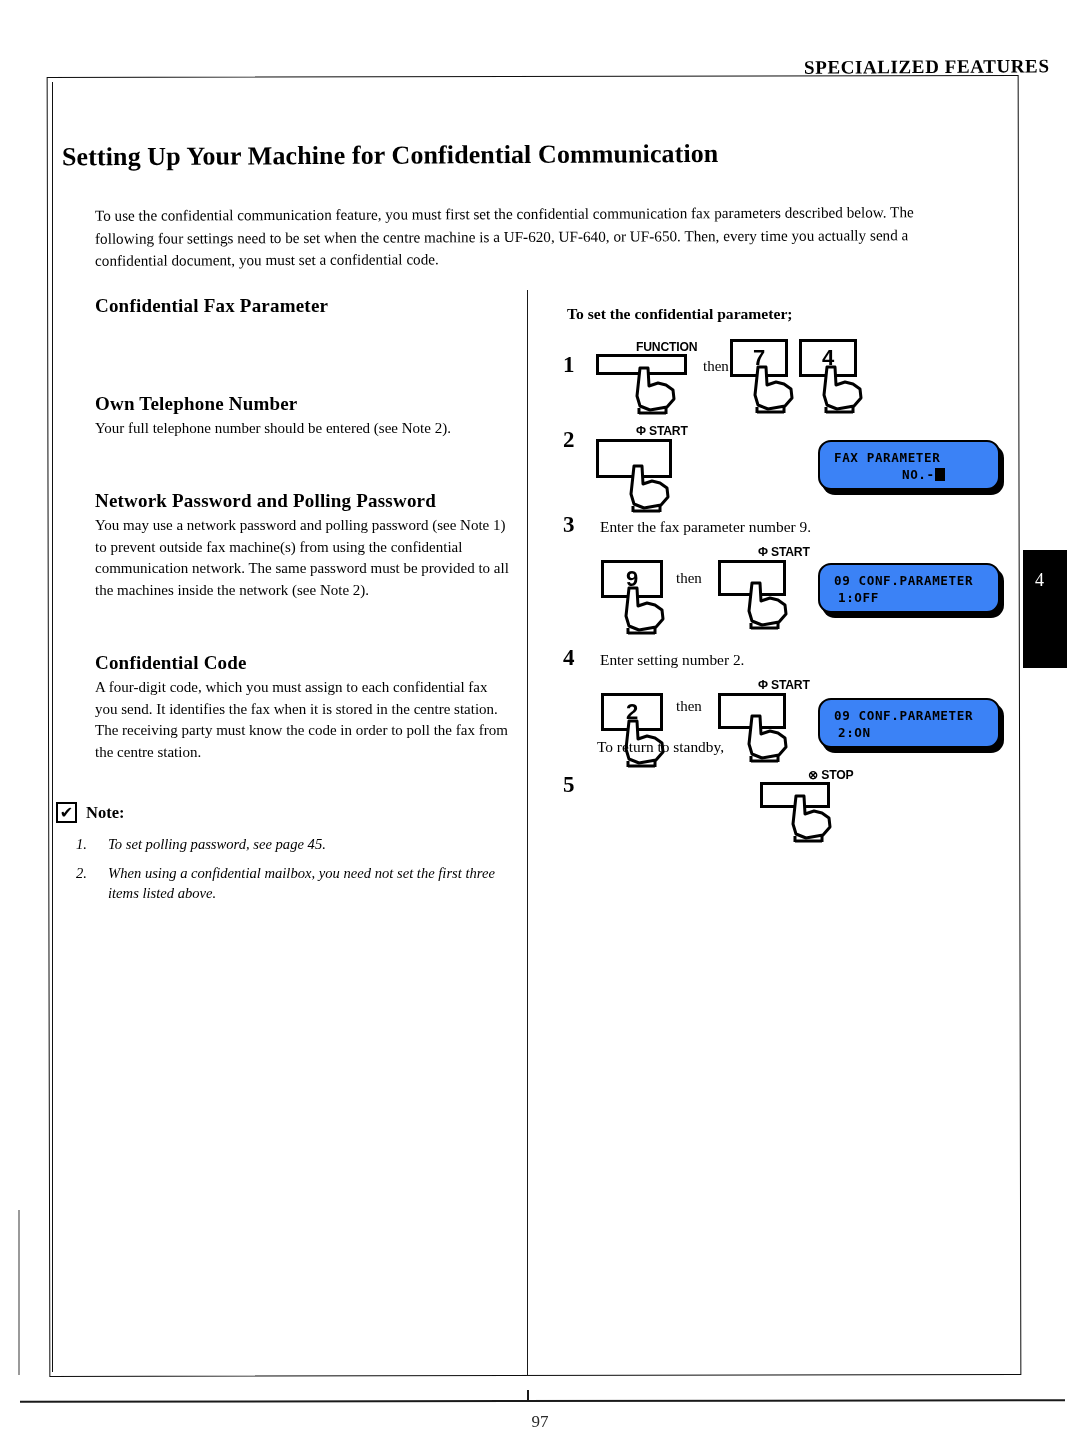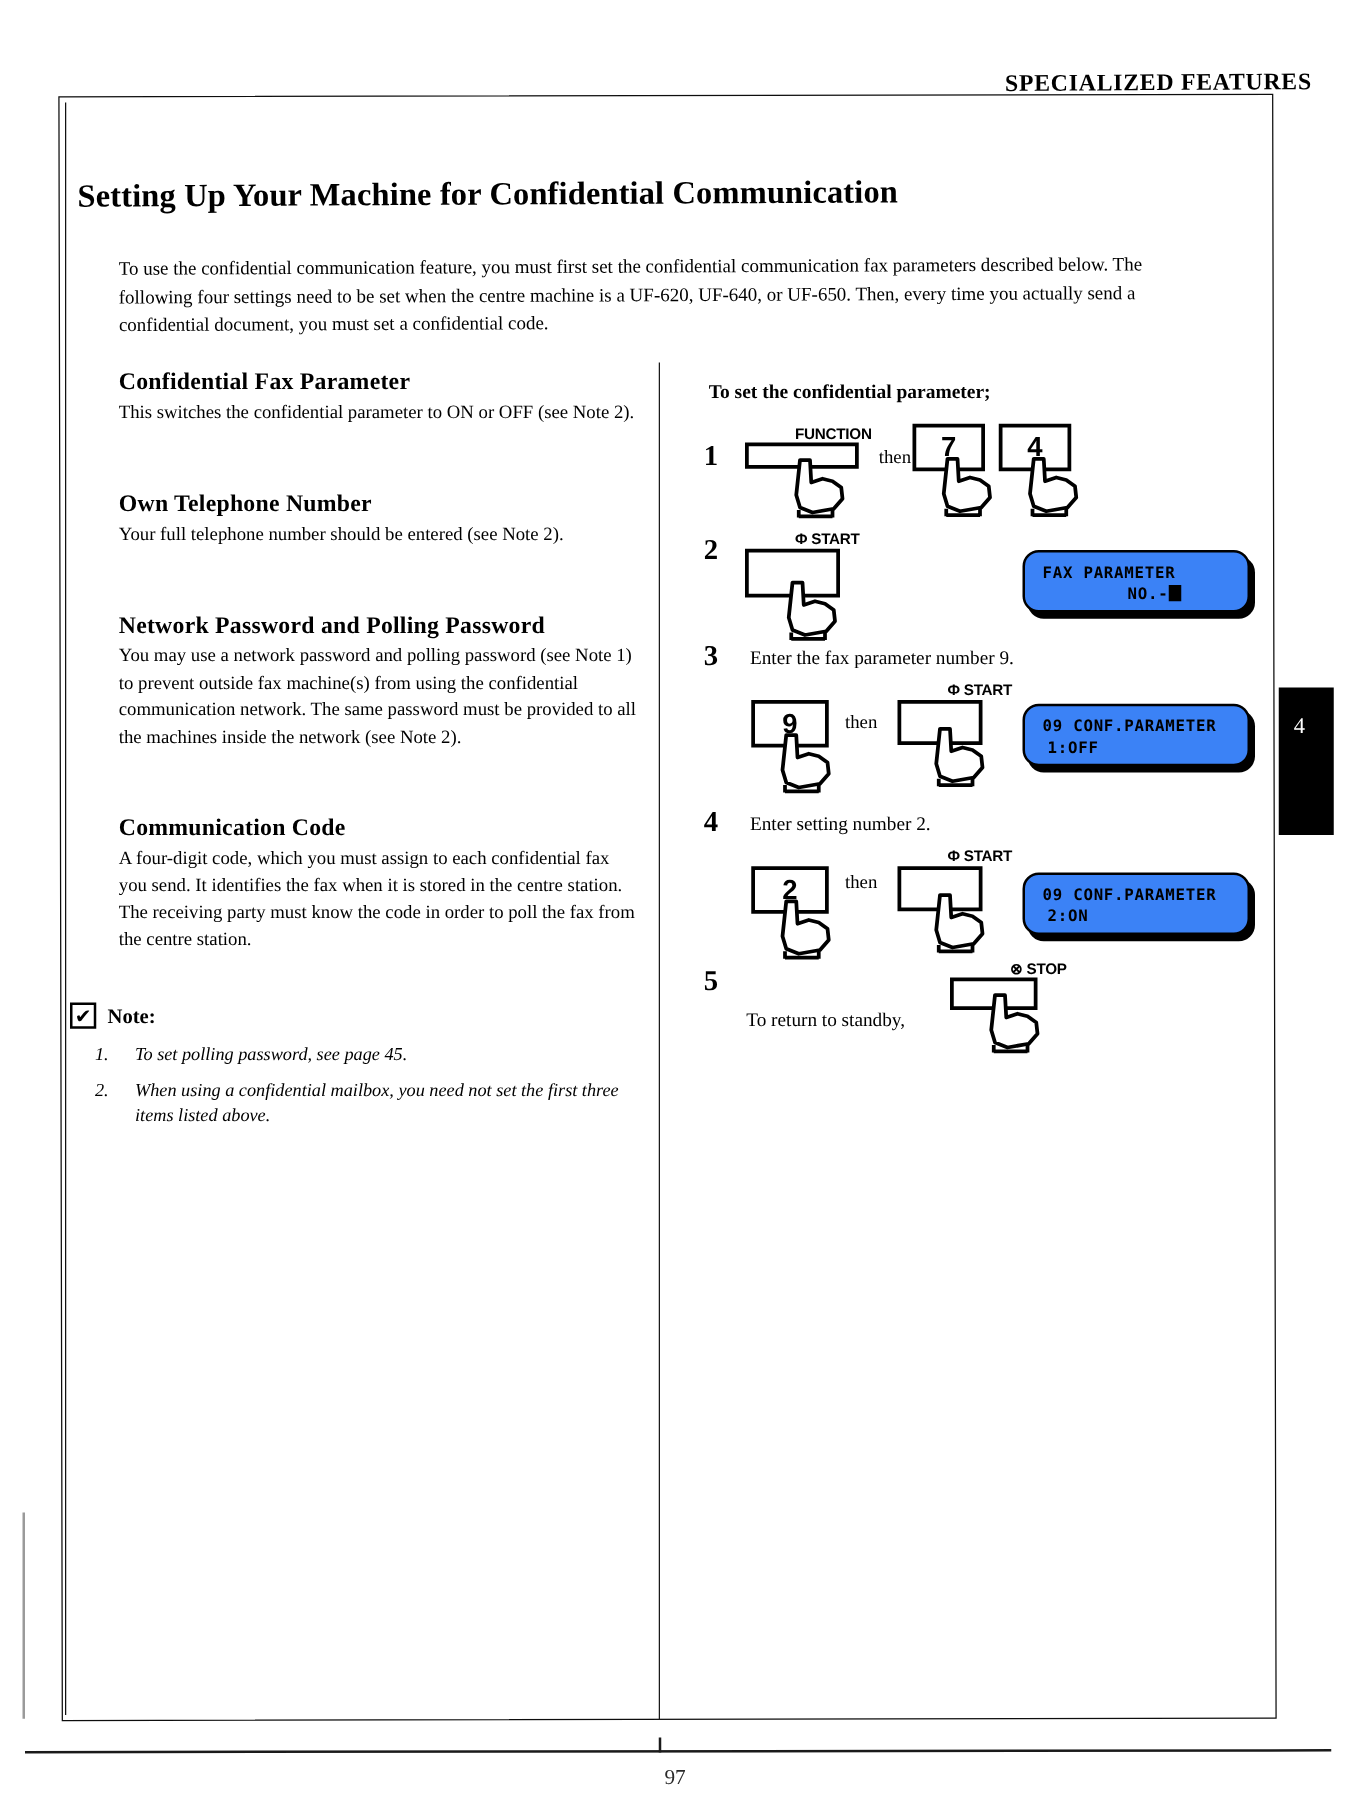--- a/index.html
+++ b/index.html
@@ -236,35 +236,34 @@
   <span>4</span>
 </div>
 
 <div class="content">
 
   <div class="doc-title">Setting Up Your Machine for Confidential Communication</div>
   <div class="intro">To use the confidential communication feature, you must first set the confidential communication fax parameters described below.  The following four settings need to be set when the centre machine is a UF-620, UF-640, or UF-650.  Then, every time you actually send a confidential document, you must set a confidential code.</div>
 
   <div class="lcol" style="top:295px">
     <p class="sec-h">Confidential Fax Parameter</p>
-    <p class="sec-p">This switches the confidential parameter to ON or OFF (see Note 2).</p>
   </div>
 
   <div class="lcol" style="top:393px">
     <p class="sec-h">Own Telephone Number</p>
     <p class="sec-p">Your full telephone number should be entered (see Note 2).</p>
   </div>
 
   <div class="lcol" style="top:490px">
     <p class="sec-h">Network Password and Polling Password</p>
     <p class="sec-p">You may use a network password and polling password (see Note 1) to prevent outside fax machine(s) from using the confidential communication network.  The same password must be provided to all the machines inside the network (see Note 2).</p>
   </div>
 
   <div class="lcol" style="top:652px">
-    <p class="sec-h">Communication Code</p>
+    <p class="sec-h">Confidential Code</p>
     <p class="sec-p">A four-digit code, which you must assign to each confidential fax you send.  It identifies the fax when it is stored in the centre station.  The receiving party must know the code in order to poll the fax from the centre station.</p>
   </div>
 
   <div class="note-wrap" style="top:802px">
     <div class="note-head">
       <div class="note-check">✔</div>
       <div class="note-label">Note:</div>
     </div>
     <ul class="note-list">
       <li>
@@ -373,21 +372,21 @@
       <path d="M13 42 L13 48 M40 42 L40 48 M13 47 L40 47" stroke="#000" stroke-width="3" fill="none"></path>
     </svg>
   </div>
 
   <div class="lcd" style="left:818px; top:698px">
     <div>09 CONF.PARAMETER</div>
     <div class="l2">2:ON</div>
   </div>
 
   <div class="step-num" style="left:563px; top:772px">5</div>
-  <div class="step-text" style="left:597px; top:808px">To return to standby,</div>
+  <div class="step-text" style="left:597px; top:738px">To return to standby,</div>
 
   <div class="key" style="left:760px; top:768px">
     <div class="key-cap" style="left:8px">⊗ STOP</div>
     <div class="key-box" style="left:0; top:14px; width:70px; height:26px;"></div>
     <svg class="finger" style="left:22px; top:26px" width="56" height="50" viewBox="0 0 56 50">
       <path d="M14 2 L22 2 L23 20 L32 17 L40 19 L47 24 L48 33 L41 41 L24 44 L14 40 L11 30 Z" fill="#fff" stroke="#000" stroke-width="3" stroke-linejoin="round"></path>
       <path d="M13 42 L13 48 M40 42 L40 48 M13 47 L40 47" stroke="#000" stroke-width="3" fill="none"></path>
     </svg>
   </div>
 

